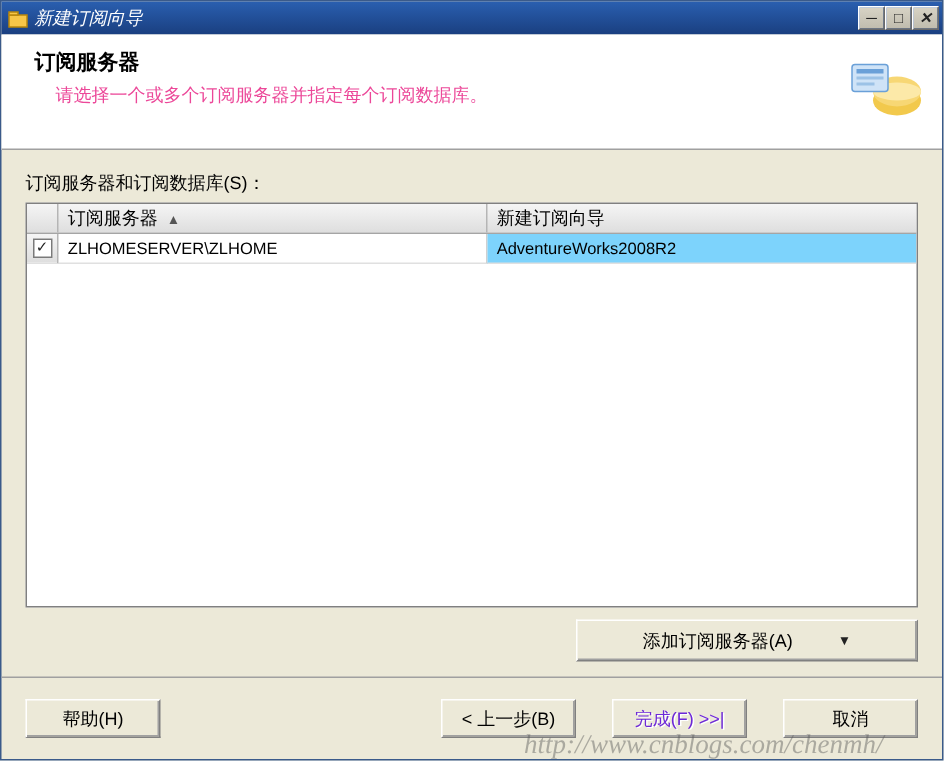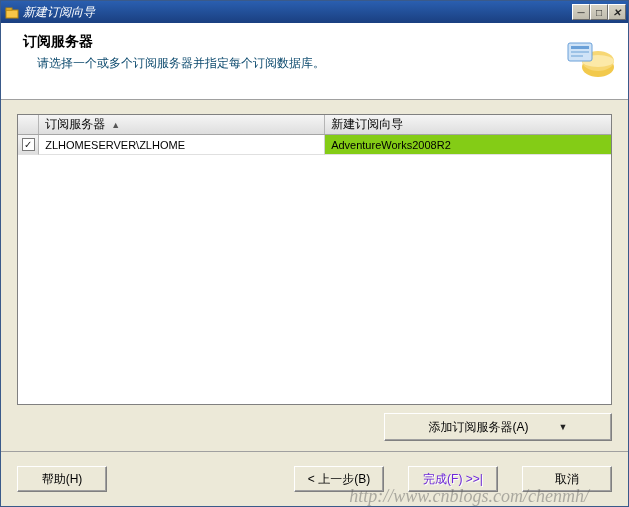--- a/index.html
+++ b/index.html
@@ -46,21 +46,21 @@
   }
   .header-pane {
     background: #fff;
     border-bottom: 1px solid #a0a0a0;
     padding: 10px 12px 14px 22px;
     display: flex; align-items: flex-start;
     gap: 10px;
   }
   .header-txt { flex:1; }
   .header-title { font-size: 14px; font-weight: bold; margin-bottom:4px; }
-  .header-sub { font-size: 12px; color:#0c4a6e; padding-left:14px; }
+  .header-sub { font-size: 12px; color:#ec4899; padding-left:14px; }
   .header-icon { width: 52px; height: 52px; }
   .body {
     flex:1;
     padding: 14px 16px 10px 16px;
     display:flex; flex-direction:column;
   }
   .grid-label { margin-bottom:4px; }
   .grid {
     flex:1;
     border: 1px solid #808080;
@@ -94,21 +94,21 @@
   .gr-cell {
     border-right:1px solid #d0d0d0;
     border-bottom:1px solid #e0e0e0;
     display:flex; align-items:center;
     padding:0 6px;
     font-family: Tahoma, Arial;
     font-size:11px;
   }
   .gr-chk { width:22px; justify-content:center; padding:0; background:linear-gradient(#f5f5f5,#dedede); border-right:1px solid #b5b5b5;}
   .gr-server { flex:1 1 50%; }
-  .gr-db { flex:1 1 50%; background:#84cc16; border-right:none; font-family:Tahoma,Arial; }
+  .gr-db { flex:1 1 50%; background:#7dd3fc; border-right:none; font-family:Tahoma,Arial; }
   .checkbox {
     width:13px; height:13px;
     border:1px solid #7a7a7a;
     background:#fff;
     display:flex; align-items:center; justify-content:center;
     font-size:10px; color:#222; line-height:1;
   }
   .add-row {
     margin-top:8px;
     display:flex; justify-content:flex-end;
@@ -185,20 +185,21 @@
         <ellipse cx="34" cy="28" rx="16" ry="6" fill="#fce9a8"></ellipse>
         <rect x="4" y="10" width="24" height="18" rx="2" fill="#cfe3f7" stroke="#6aa0d8"></rect>
         <rect x="7" y="13" width="18" height="3" fill="#6aa0d8"></rect>
         <rect x="7" y="18" width="18" height="2" fill="#9cc2e6"></rect>
         <rect x="7" y="22" width="12" height="2" fill="#9cc2e6"></rect>
       </svg>
     </div>
   </div>
 
   <div class="body">
+    <div class="grid-label">订阅服务器和订阅数据库(S)：</div>
 
     <div class="grid">
       <div class="grid-head">
         <div class="gh-cell gh-chk"></div>
         <div class="gh-cell gh-server">
           <span>订阅服务器</span>
           <span class="sort-arrow">▲</span>
         </div>
         <div class="gh-cell gh-db">
           <span>新建订阅向导</span>

